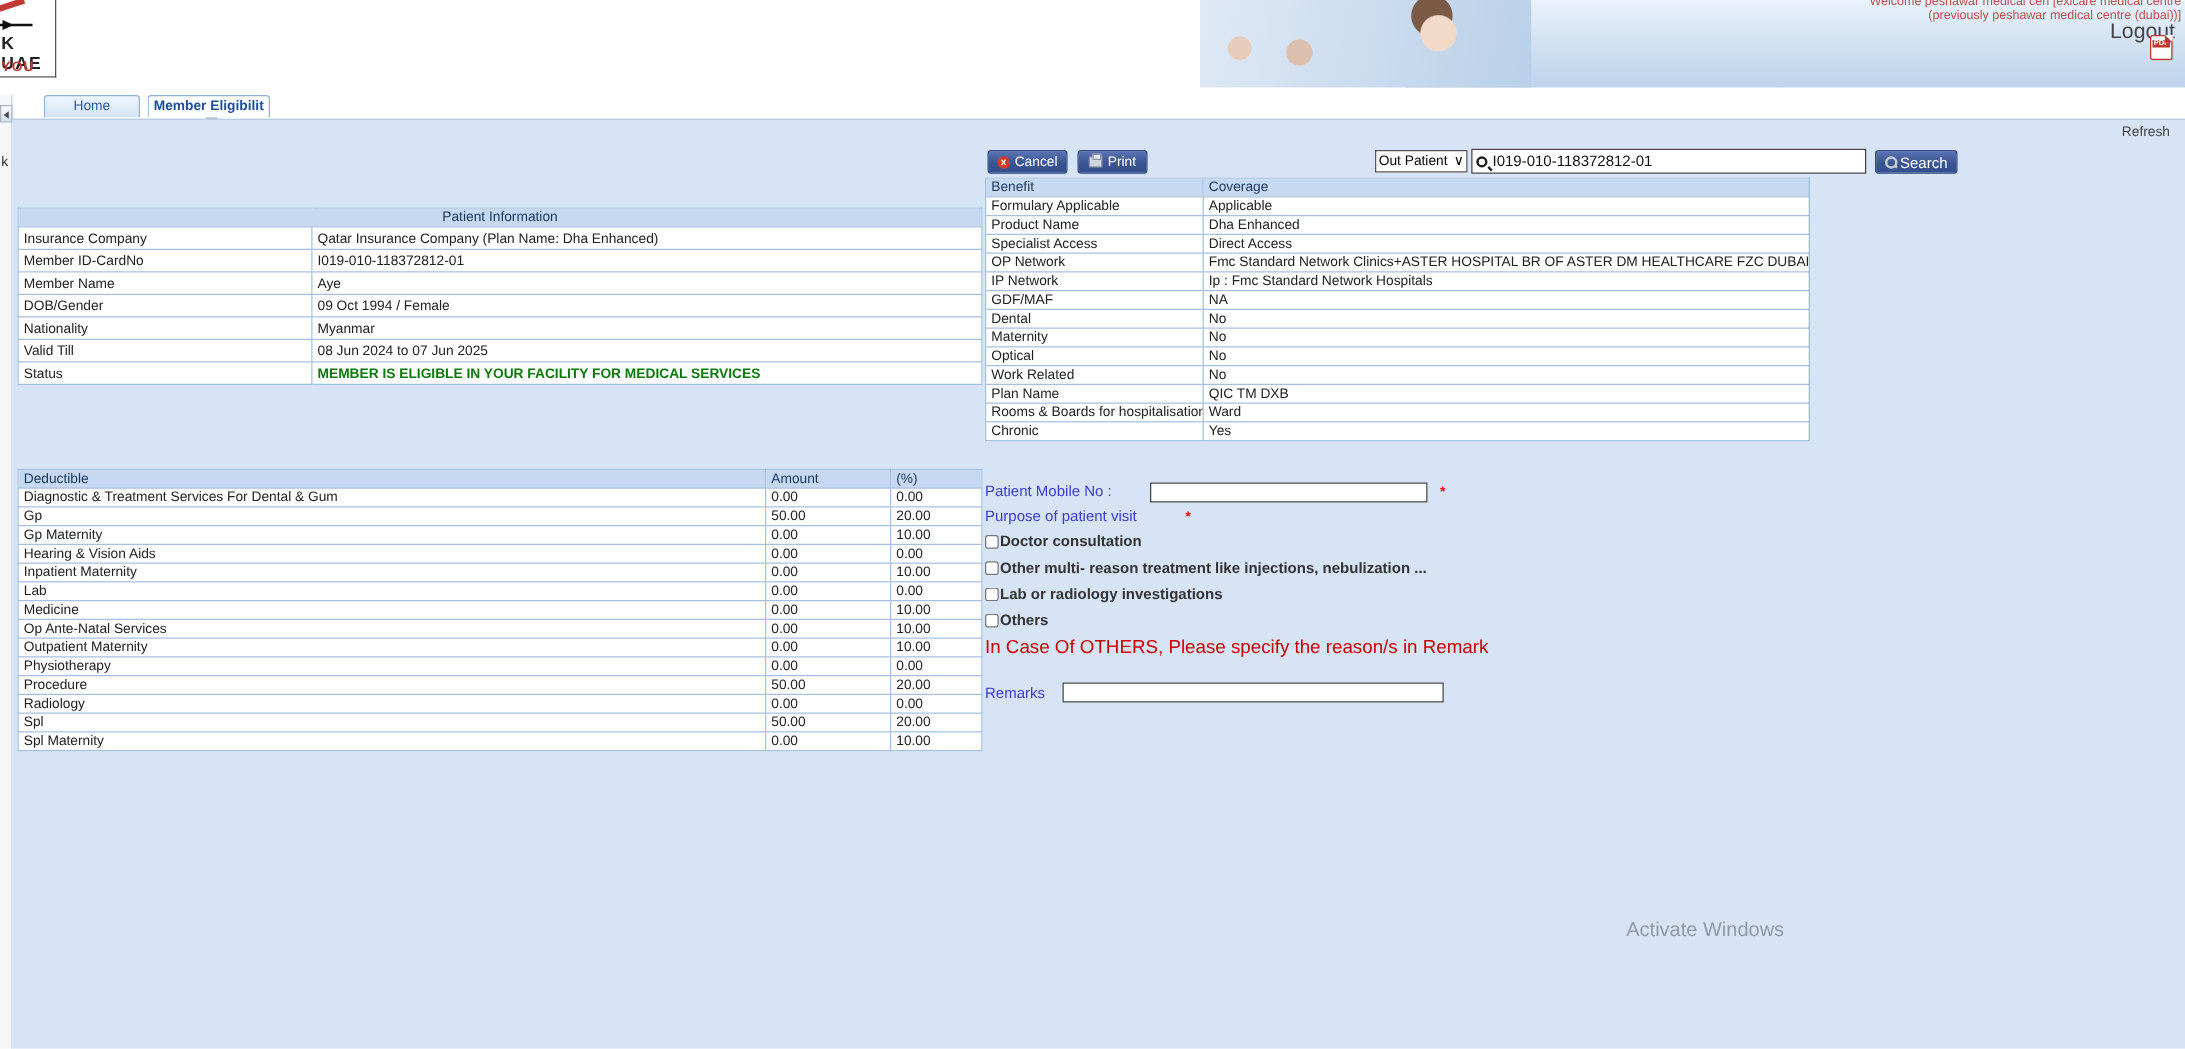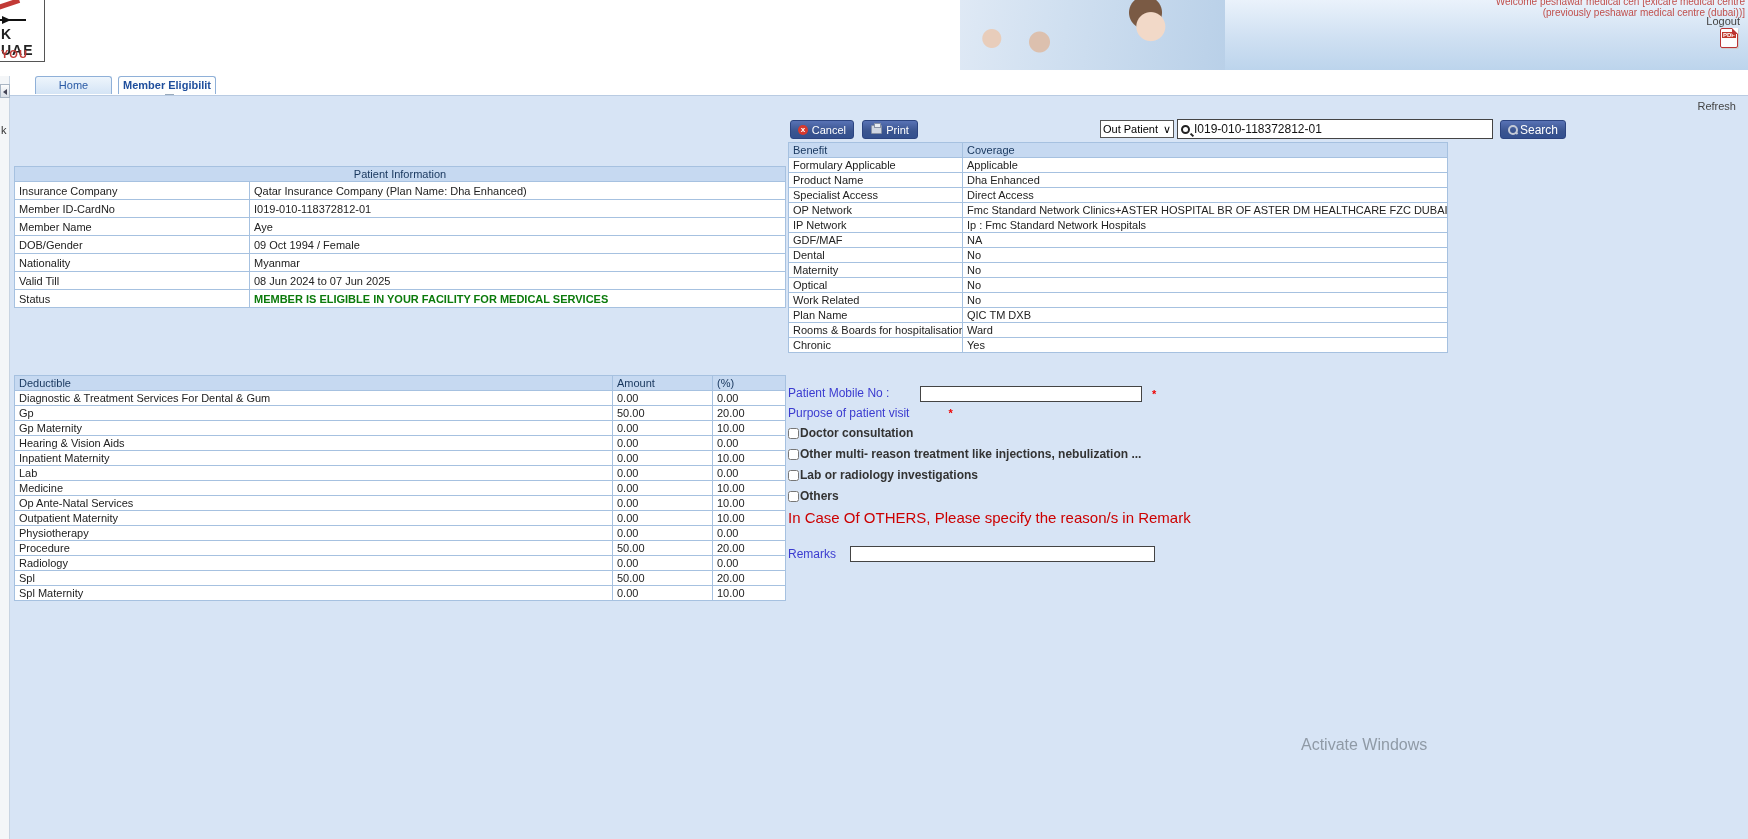--- a/index.html
+++ b/index.html
@@ -20,21 +20,21 @@
         linear-gradient(100deg,#dfe9f5 0%,#cfdff0 40%,#b9d0e8 100%); }
   .logo-box { position:absolute; left:0; top:0; width:45px; height:62px; background:#fff;
       border-right:1px solid #555; border-bottom:1px solid #555; overflow:hidden; }
   .logo-red-stripe { position:absolute; left:-6px; top:2px; width:26px; height:5px; background:#c23a36; transform:rotate(-18deg); }
   .logo-arrow { position:absolute; left:2px; top:16px; width:0; height:0;
       border-top:4px solid transparent; border-bottom:4px solid transparent; border-left:9px solid #111; }
   .logo-arrow-line { position:absolute; left:0; top:19px; width:26px; height:2px; background:#111; }
   .logo-kuae { position:absolute; left:1px; top:26px; font-size:14px; font-weight:bold; color:#222; letter-spacing:1px; }
   .logo-you { position:absolute; left:1px; top:48px; font-size:11px; font-weight:bold; color:#c23a36; letter-spacing:1px; }
   .welcome-block { position:absolute; right:3px; top:-4px; text-align:right; color:#c0504d; font-size:10px; line-height:11px; }
-  .logout { position:absolute; right:8px; top:15px; color:#444; font-size:11px; cursor:pointer; }
+  .logout { position:absolute; right:8px; top:15px; color:#444; font-size:17px; cursor:pointer; }
   .pdf-icon { position:absolute; right:10px; top:28px; width:18px; height:20px; background:#fdfdfd;
       border:1px solid #b33; border-radius:2px; box-shadow:1px 1px 0 #ccc; }
   .pdf-icon::before { content:"PDF"; position:absolute; left:1px; top:3px; font-size:6px; font-weight:bold; color:#fff;
       background:#c0392b; padding:0 1px; }
   .pdf-icon::after { content:""; position:absolute; right:-1px; top:-1px; border:3px solid #fff;
       border-left-color:#b33; border-bottom-color:#b33; }
 
   
   .tabbar { position:absolute; left:10px; top:76px; width:1738px; height:19px; background:#fff; }
   .tab { position:absolute; top:0; height:18px; border:1px solid #8fb0d8; border-bottom:none;

